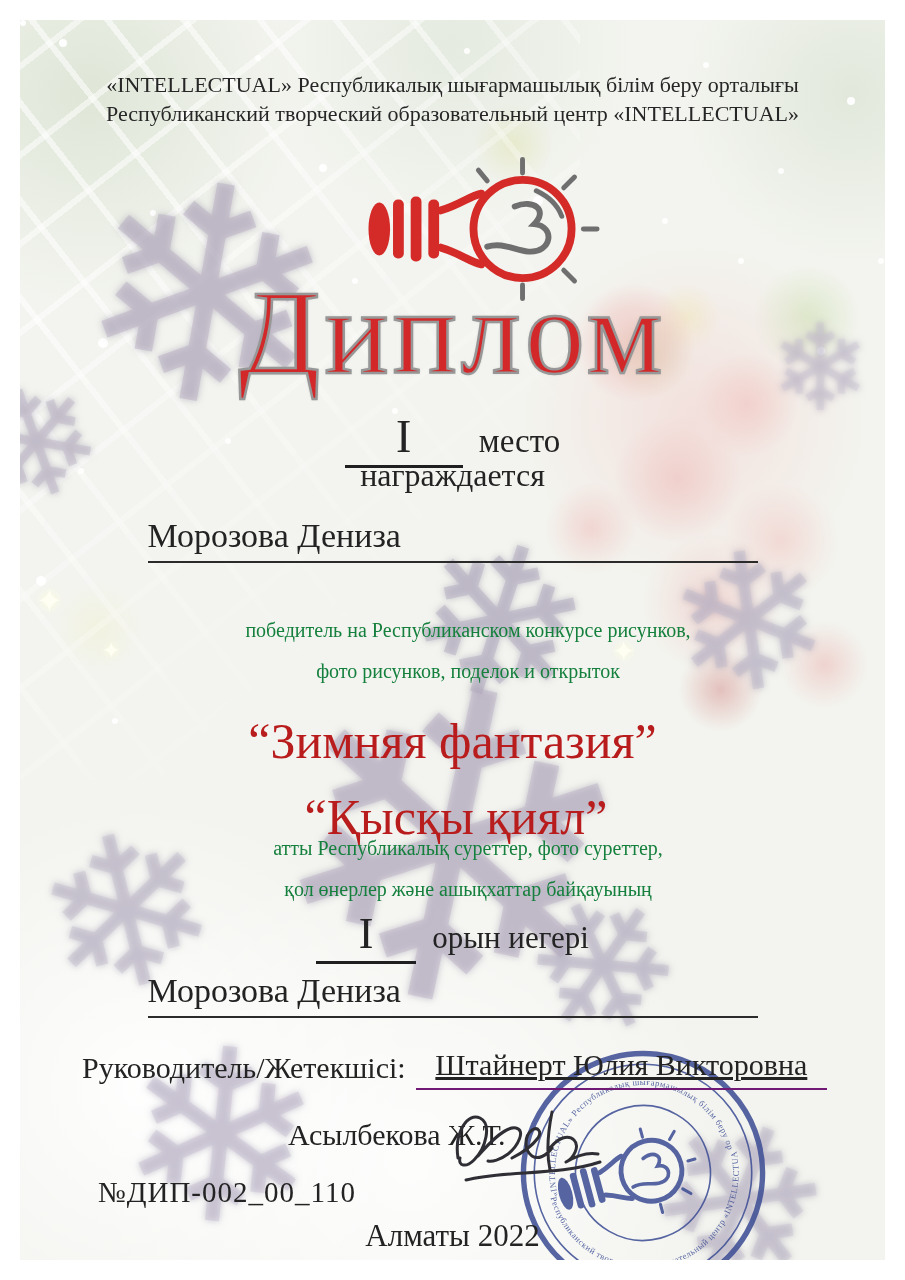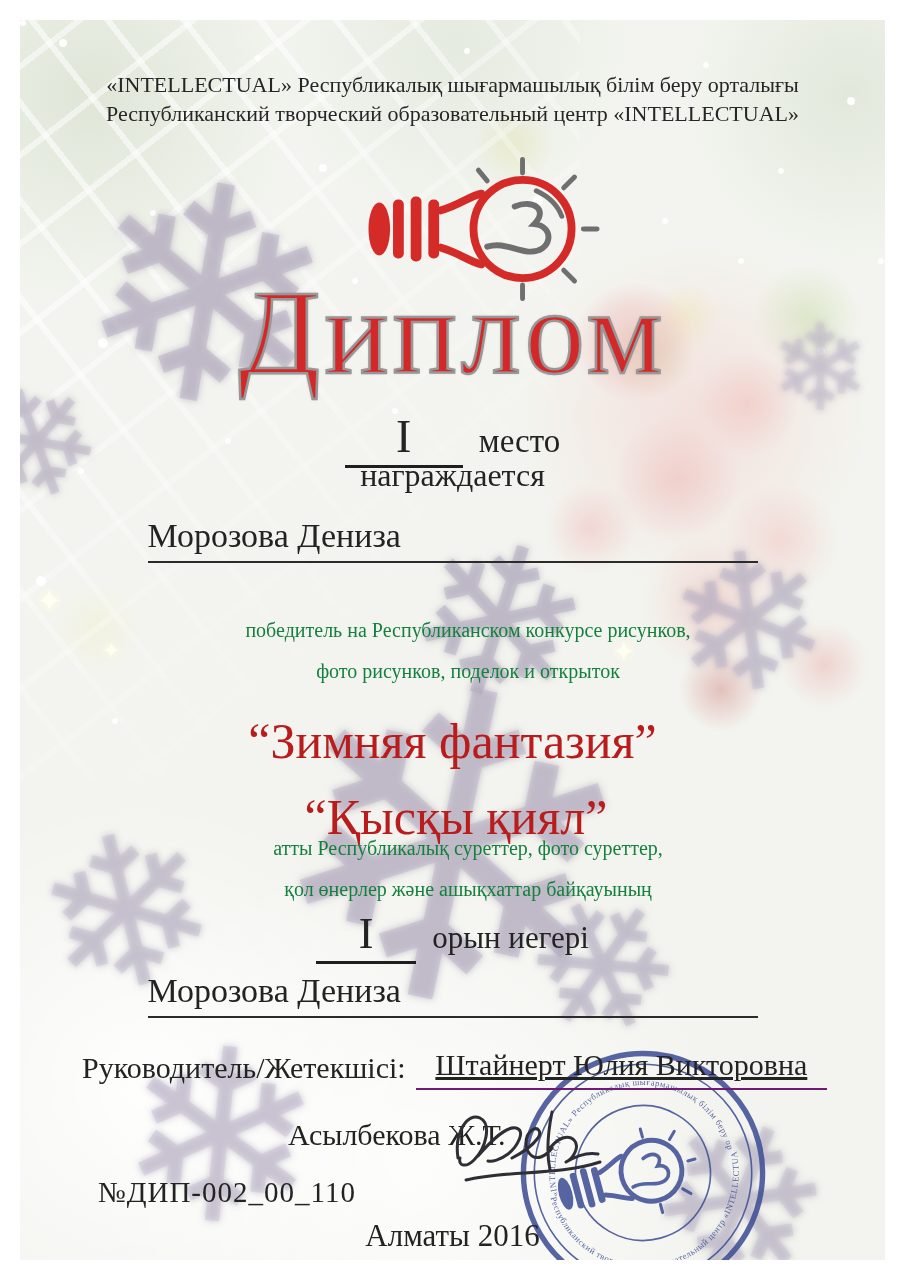--- a/index.html
+++ b/index.html
@@ -160,21 +160,21 @@
       </div>
 
       <div class="sup-row">
         <span class="sup-lbl">Руководитель/Жетекшісі:</span>
         <span class="sup-field">Штайнерт Юлия Викторовна</span>
       </div>
 
       <div class="director">Асылбекова Ж.Т.</div>
 
       <div class="cert-no">№ДИП-002_00_110</div>
-      <div class="city">Алматы 2016</div>
+      <div class="city">Алматы 2022</div>
     </div>
 
     <svg class="stamp" width="250" height="250" viewBox="0 0 230 230">
       <g stroke="#3c4d94" fill="none">
         <circle cx="115" cy="115" r="110" stroke-width="5"></circle>
         <circle cx="115" cy="115" r="100" stroke-width="1.5"></circle>
         <circle cx="115" cy="115" r="62" stroke-width="1.5"></circle>
       </g>
       <defs>
         <path id="arcA" d="M 34,115 A 81,81 0 1 1 196,115"></path>

